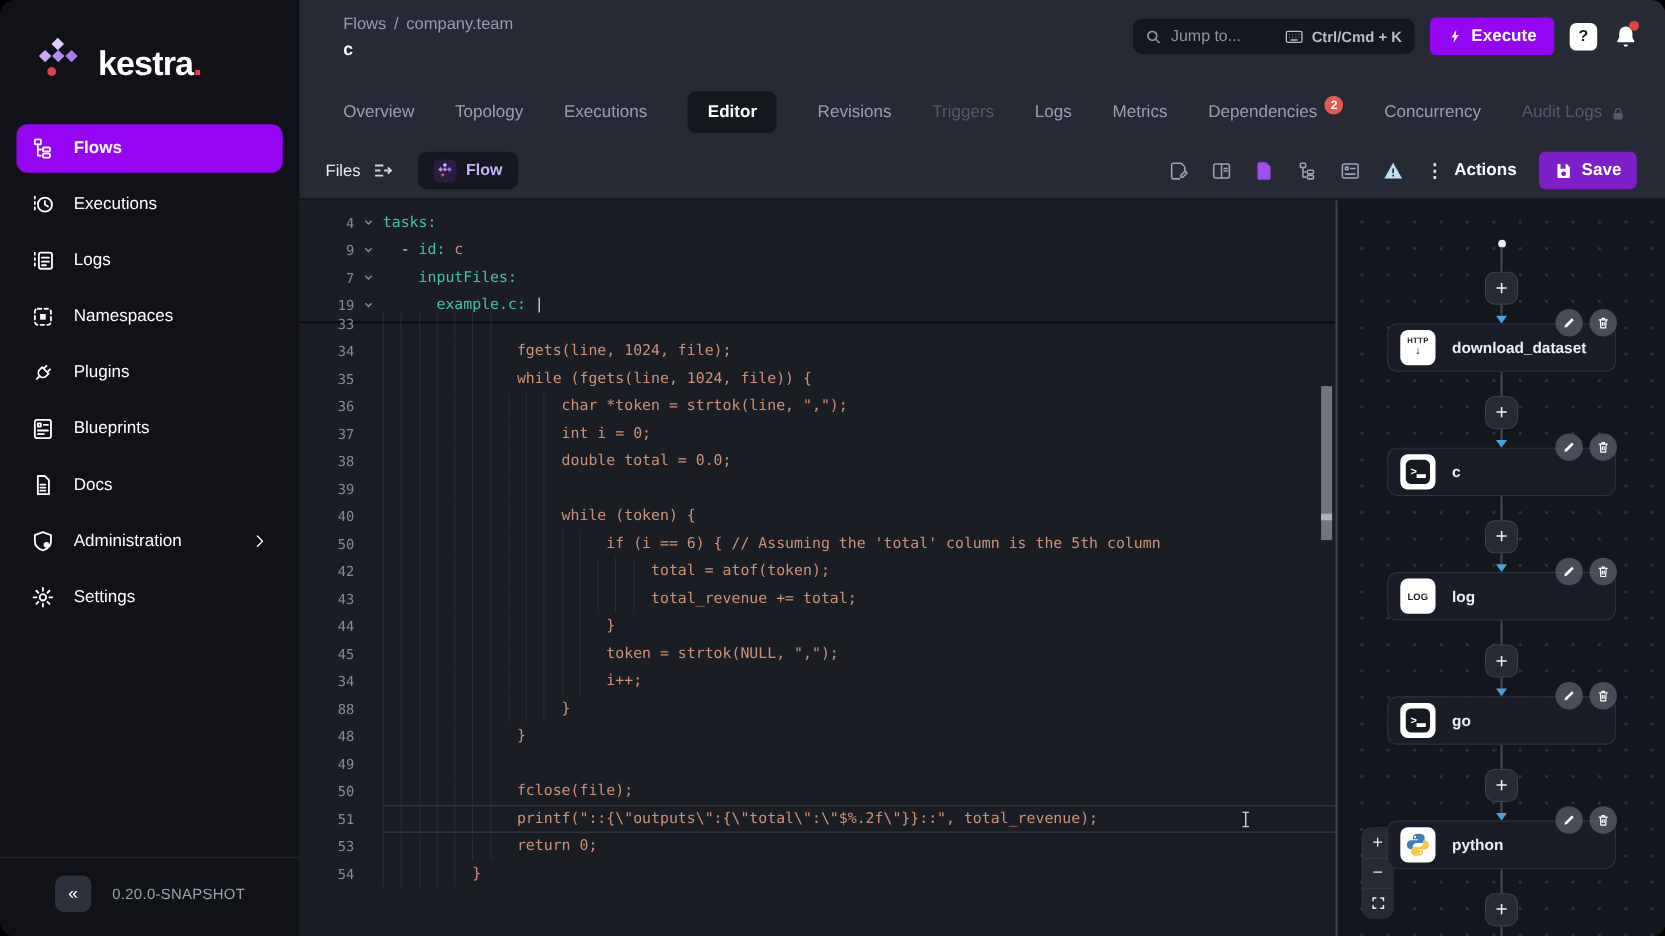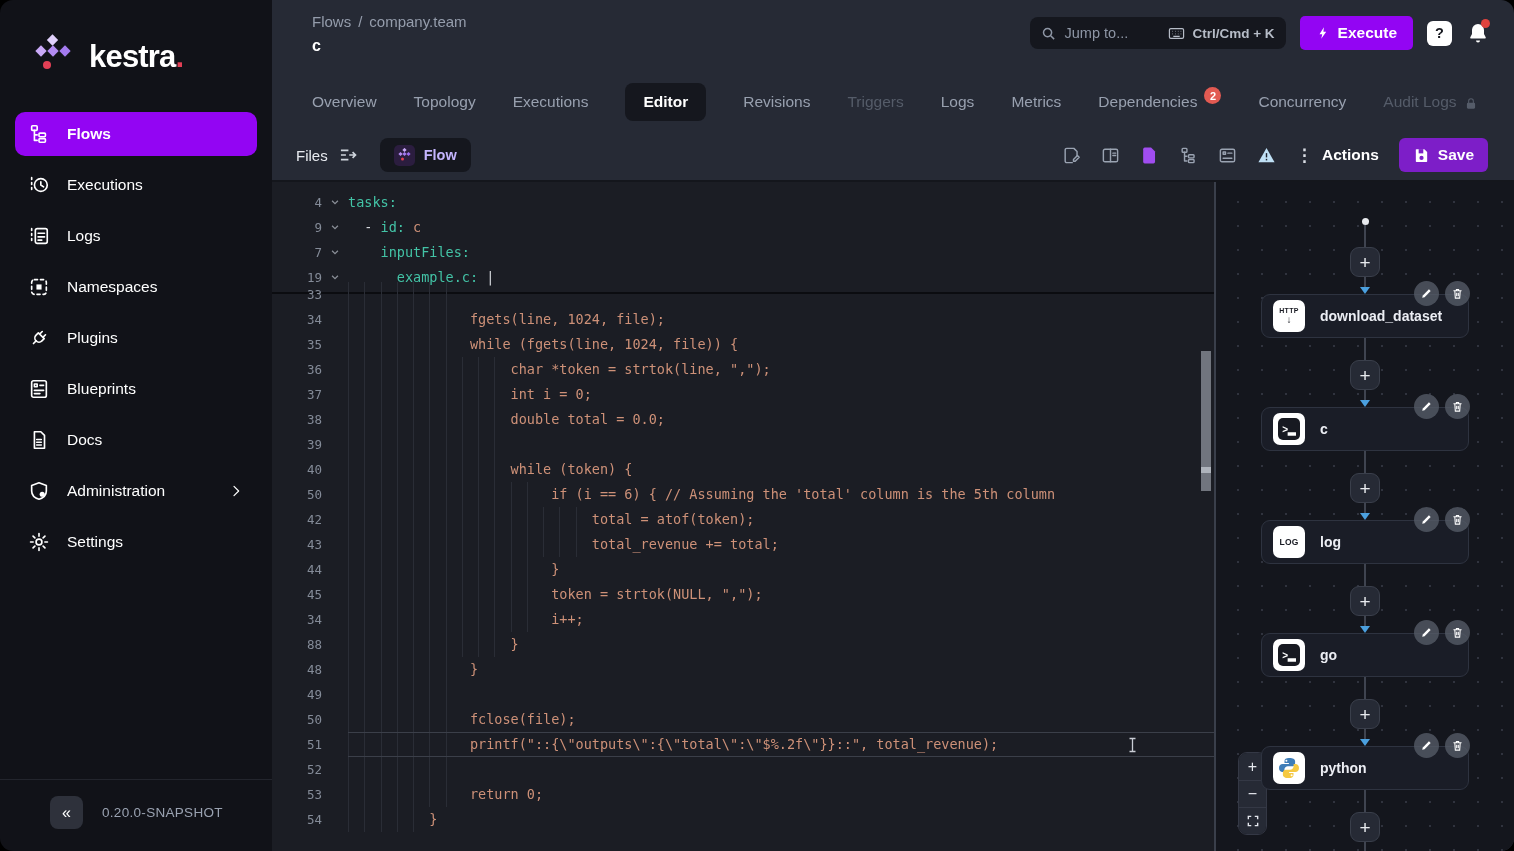--- a/index.html
+++ b/index.html
@@ -546,25 +546,20 @@
               <span class="txt code-txt"><span class="guide" style="left: 0ch;"></span><span class="guide" style="left: 2ch;"></span><span class="guide" style="left: 4ch;"></span><span class="guide" style="left: 6ch;"></span><span class="guide" style="left: 8ch;"></span><span class="guide" style="left: 10ch;"></span><span class="guide" style="left: 12ch;"></span><span>               fclose(file);</span></span>
             </div>
             <div class="row current">
               <span class="gutter">51</span>
               <span class="fold"></span>
               <span class="txt code-txt"><span class="guide" style="left: 0ch;"></span><span class="guide" style="left: 2ch;"></span><span class="guide" style="left: 4ch;"></span><span class="guide" style="left: 6ch;"></span><span class="guide" style="left: 8ch;"></span><span class="guide" style="left: 10ch;"></span><span class="guide" style="left: 12ch;"></span><span>               printf("::{\"outputs\":{\"total\":\"$%.2f\"}}::", total_revenue);</span><span class="cursor-ibeam"><svg width="9" height="16" viewBox="0 0 9 16" fill="none" stroke="#c9cdd5" stroke-width="1.3">
                     <path d="M1.5 1.5h6M1.5 14.5h6M4.5 1.5v13"></path>
                   </svg></span></span>
             </div>
             <div class="row">
-              <span class="gutter">52</span>
-              <span class="fold"></span>
-              <span class="txt code-txt"><span class="guide" style="left: 0ch;"></span><span class="guide" style="left: 2ch;"></span><span class="guide" style="left: 4ch;"></span><span class="guide" style="left: 6ch;"></span><span class="guide" style="left: 8ch;"></span><span class="guide" style="left: 10ch;"></span><span class="guide" style="left: 12ch;"></span><span>               </span></span>
-            </div>
-            <div class="row">
               <span class="gutter">53</span>
               <span class="fold"></span>
               <span class="txt code-txt"><span class="guide" style="left: 0ch;"></span><span class="guide" style="left: 2ch;"></span><span class="guide" style="left: 4ch;"></span><span class="guide" style="left: 6ch;"></span><span class="guide" style="left: 8ch;"></span><span class="guide" style="left: 10ch;"></span><span class="guide" style="left: 12ch;"></span><span>               return 0;</span></span>
             </div>
             <div class="row">
               <span class="gutter">54</span>
               <span class="fold"></span>
               <span class="txt code-txt"><span class="guide" style="left: 0ch;"></span><span class="guide" style="left: 2ch;"></span><span class="guide" style="left: 4ch;"></span><span class="guide" style="left: 6ch;"></span><span class="guide" style="left: 8ch;"></span><span>          }</span></span>
             </div>
           </div>

